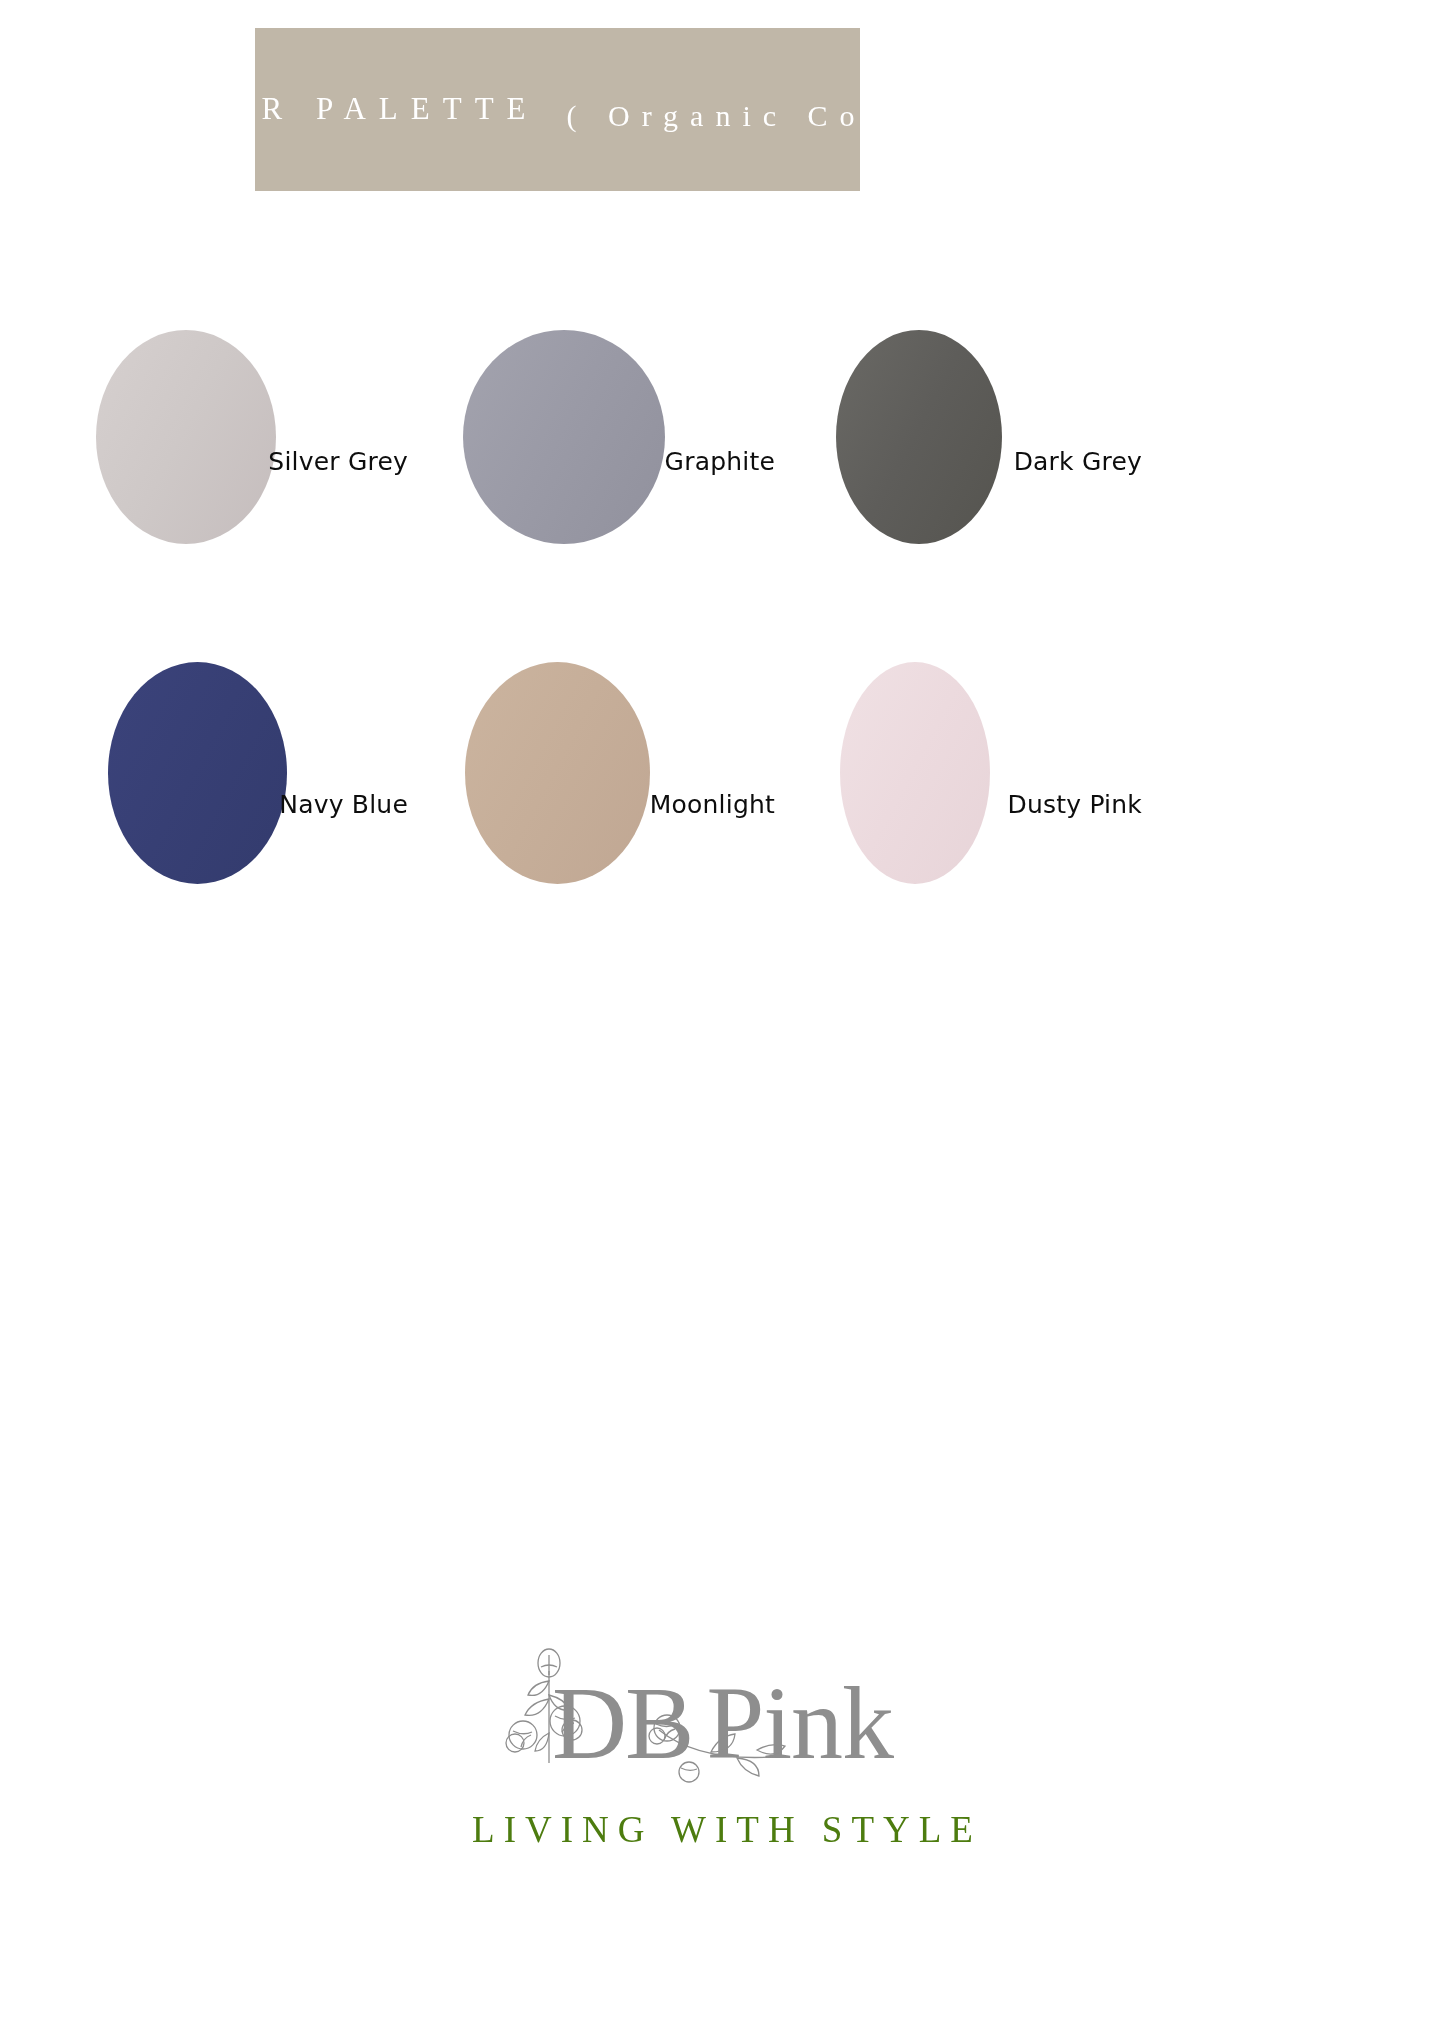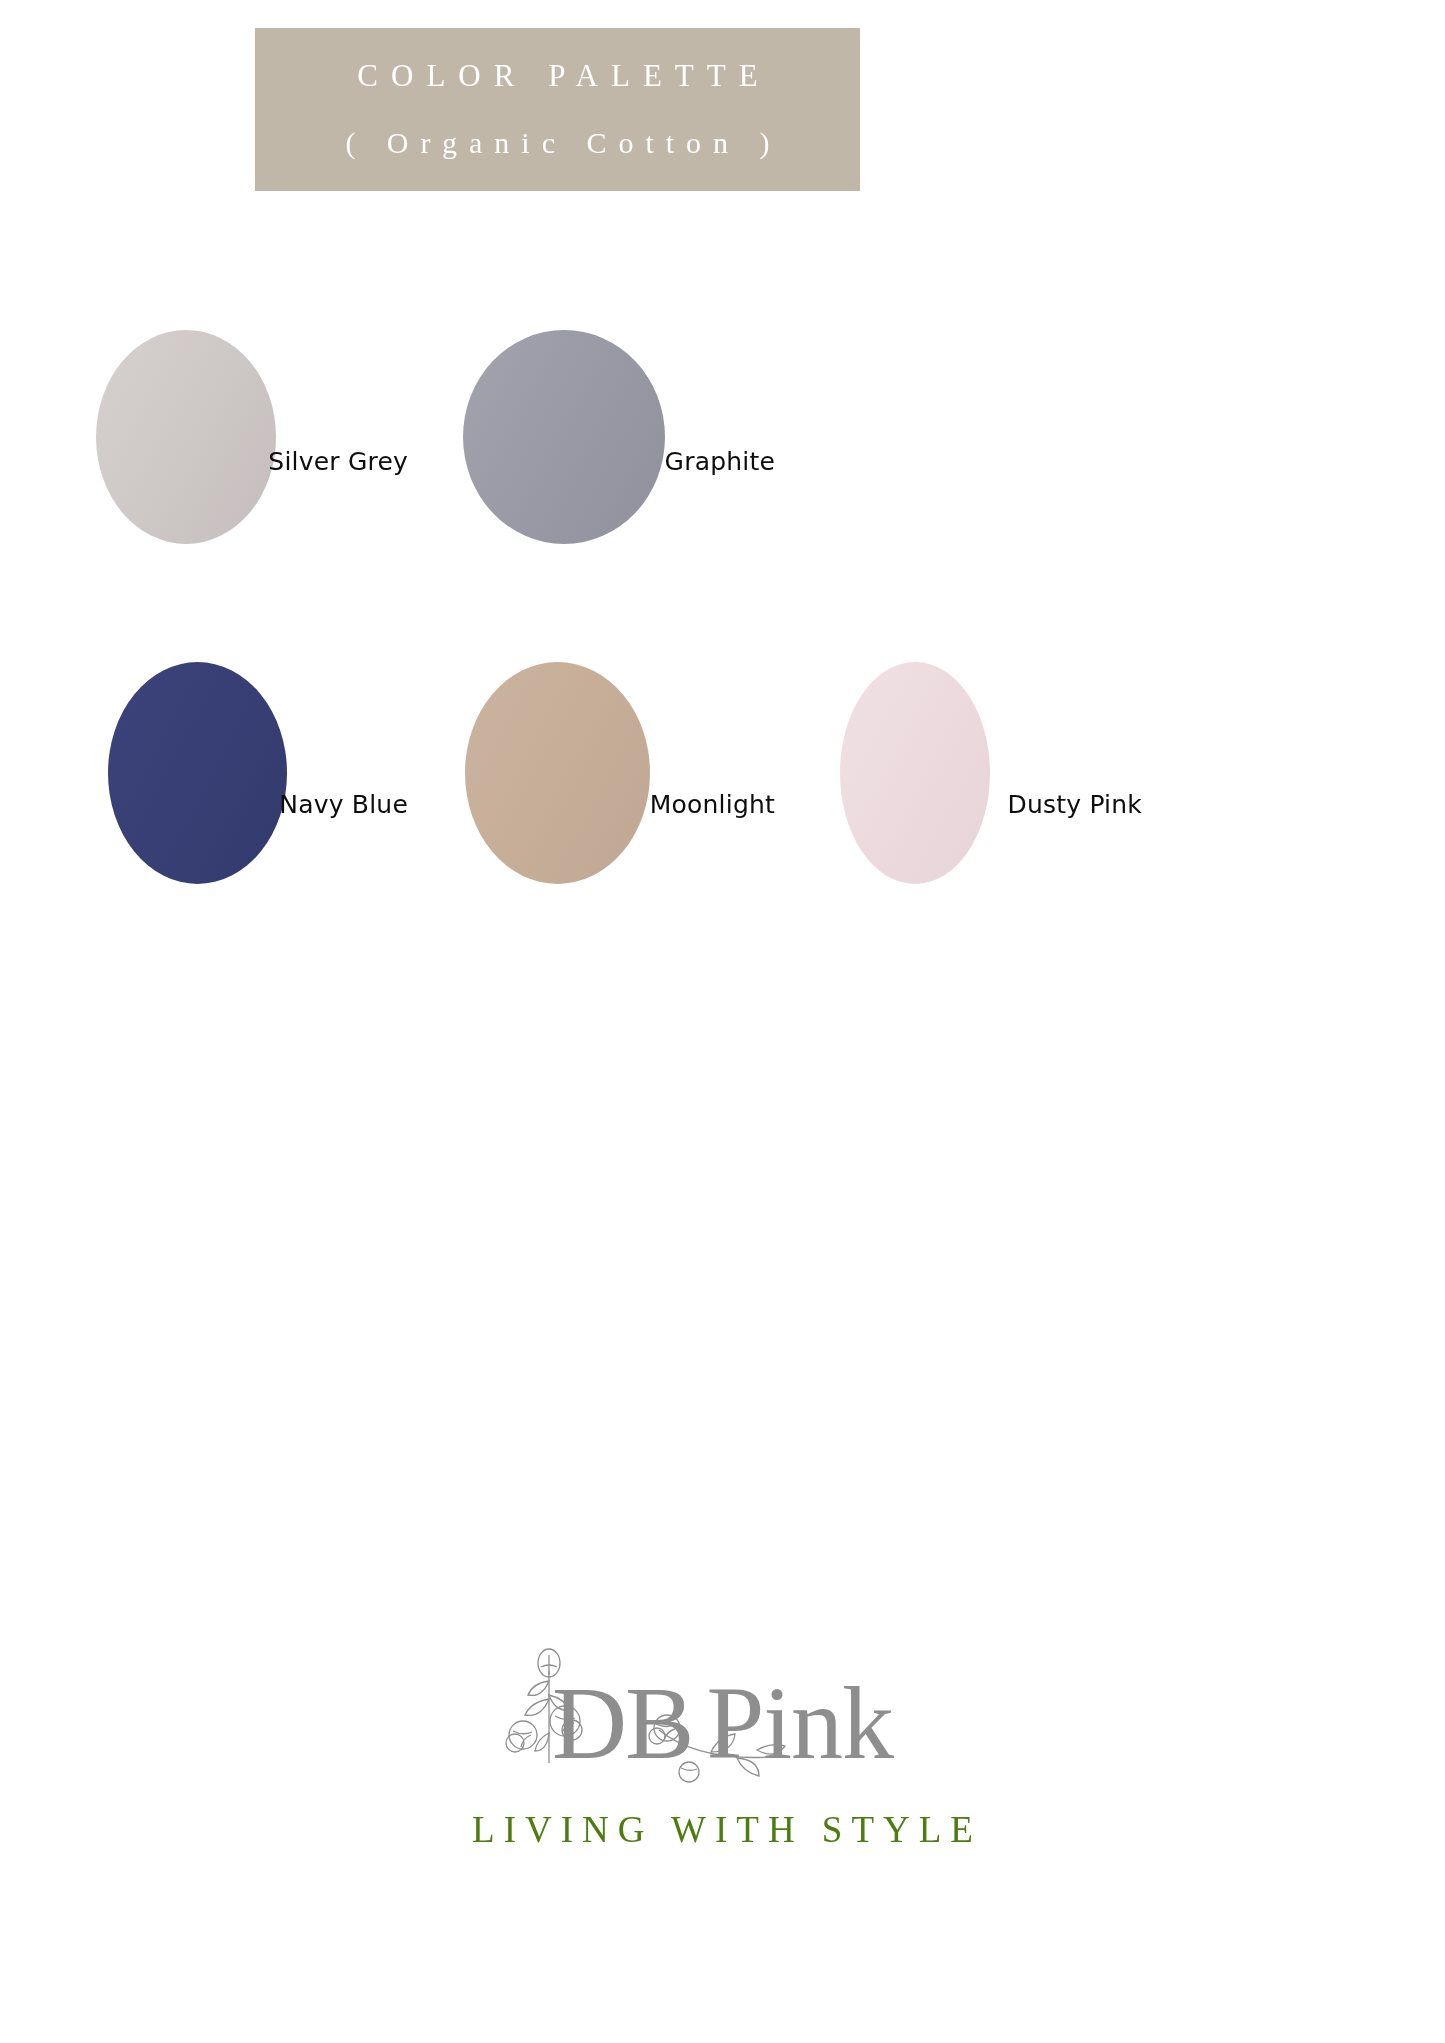--- a/index.html
+++ b/index.html
@@ -17,21 +17,21 @@
 
   
   .header-banner {
     position: absolute;
     left: 255px;
     top: 28px;
     width: 605px;
     height: 163px;
     background: #c0b7a8;
     display: flex;
-    flex-direction: column;
+    flex-direction: row;
     align-items: center;
     justify-content: center;
     gap: 16px;
   }
   .header-title {
     color: #ffffff;
     font-family: "Liberation Serif", serif;
     font-size: 31px;
     font-weight: 400;
     letter-spacing: 13px;
@@ -190,20 +190,24 @@
     <div class="swatch-cell cell-silver">
       <div class="swatch-circle" style="background: linear-gradient(118deg, rgb(214, 208, 207) 0%, rgb(206, 200, 199) 48%, rgb(197, 189, 189) 100%);"></div>
       <div class="swatch-label">Silver Grey</div>
     </div>
 
     <div class="swatch-cell cell-graphite">
       <div class="swatch-circle" style="background: linear-gradient(118deg, rgb(163, 163, 174) 0%, rgb(154, 154, 166) 48%, rgb(145, 145, 157) 100%);"></div>
       <div class="swatch-label">Graphite</div>
     </div>
 
+    <div class="swatch-cell cell-darkgrey">
+      <div class="swatch-circle" style="background: linear-gradient(118deg, rgb(106, 105, 101) 0%, rgb(94, 93, 90) 48%, rgb(85, 84, 79) 100%);"></div>
+      <div class="swatch-label">Dark Grey</div>
+    </div>
 
   </div>
 
   <div class="swatch-row row-2">
 
     <div class="swatch-cell cell-navy">
       <div class="swatch-circle" style="background: linear-gradient(118deg, rgb(59, 67, 123) 0%, rgb(55, 63, 116) 48%, rgb(51, 59, 109) 100%);"></div>
       <div class="swatch-label">Navy Blue</div>
     </div>
 

